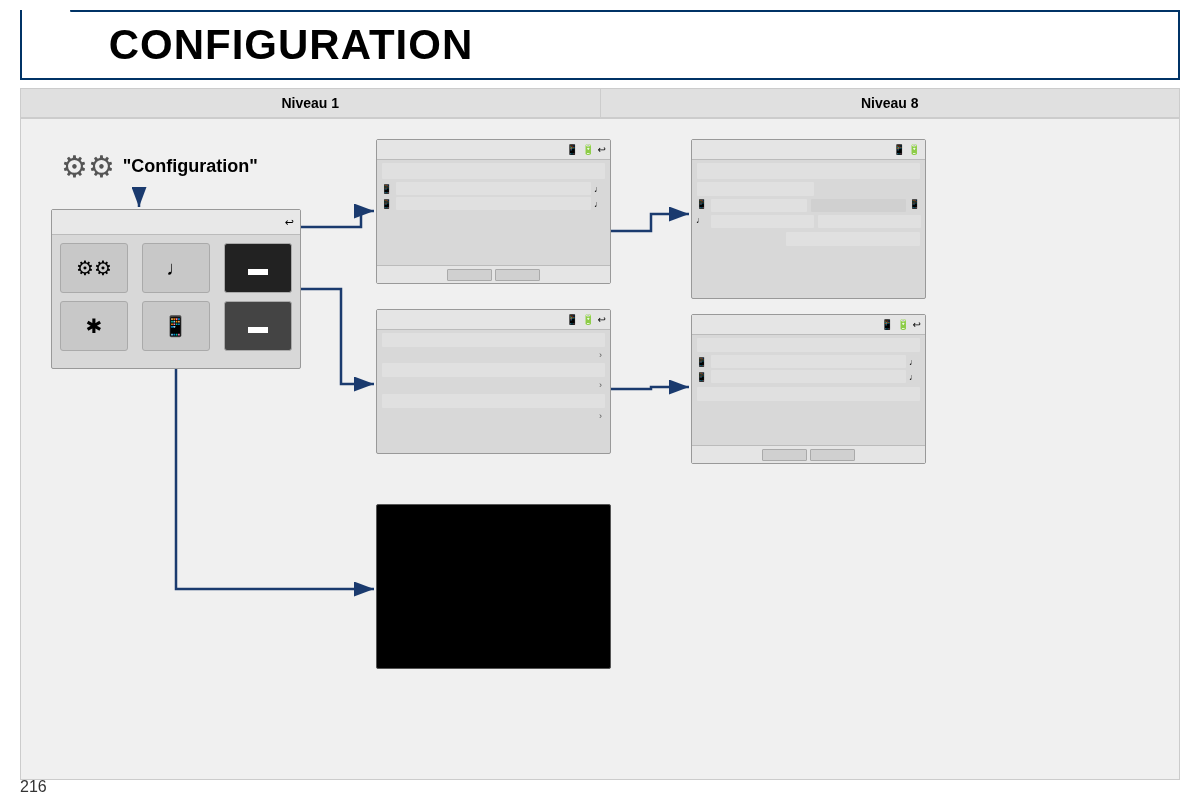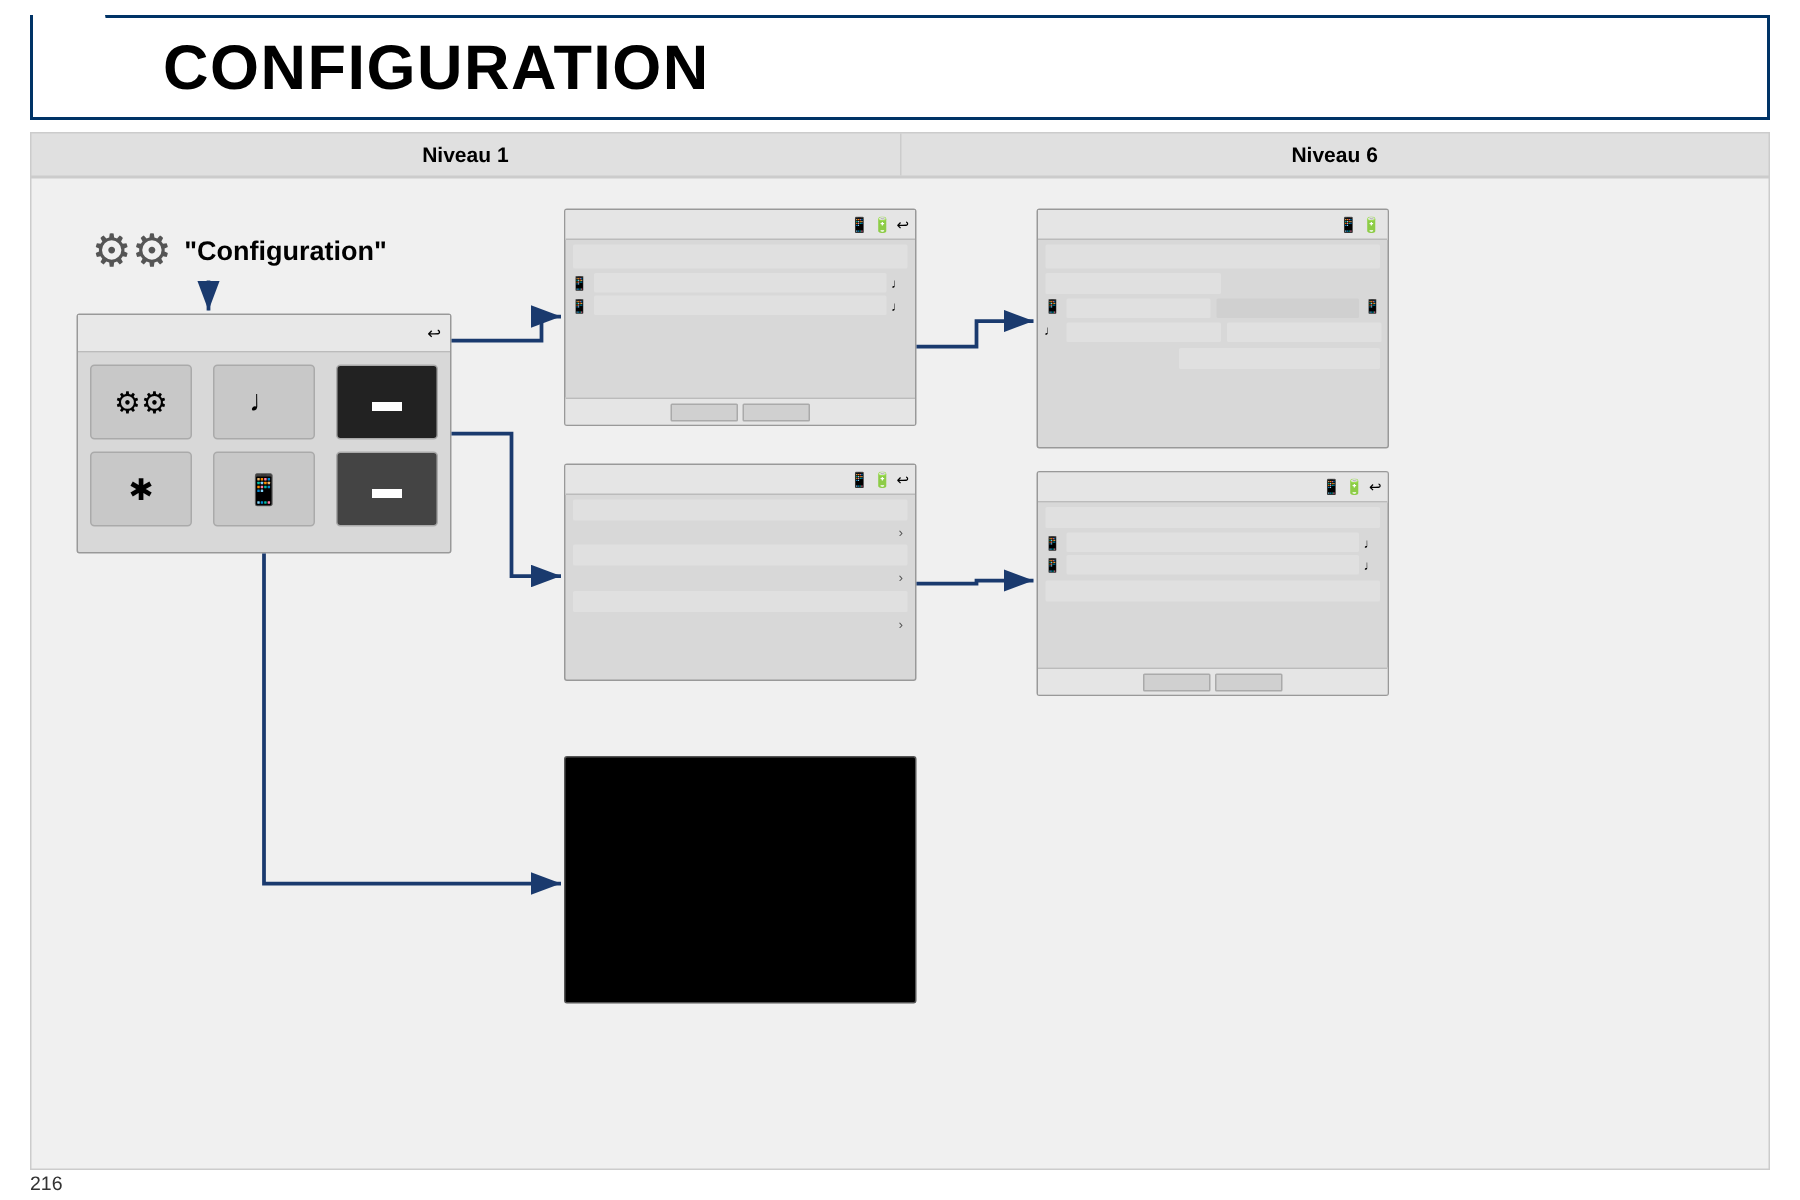--- a/index.html
+++ b/index.html
@@ -80,21 +80,21 @@
       bottom: 20px;
       background: #f0f0f0;
       border: 1px solid #ccc;
     }
 
     
     .page-number {
       position: absolute;
       bottom: 4px;
       left: 20px;
-      font-size: 13px;
+      font-size: 16px;
       color: #333;
     }
 
     
 
     
     .config-icon-label {
       position: absolute;
       top: 30px;
       left: 40px;
@@ -257,21 +257,21 @@
 <body>
 
 <div class="page-header">
   <div class="header-notch"></div>
   <span class="header-number">07</span>
   <span class="header-title">CONFIGURATION</span>
 </div>
 
 <div class="column-headers">
   <div class="col-header">Niveau 1</div>
-  <div class="col-header">Niveau 6</div>
+  <div class="col-header">Niveau 8</div>
 </div>
 
 <div class="main-area">
 
   <div class="config-icon-label">
     <span class="gear-icon-large">⚙⚙</span>
     <span class="config-label">"Configuration"</span>
   </div>
 
   <div class="screen-l1">

